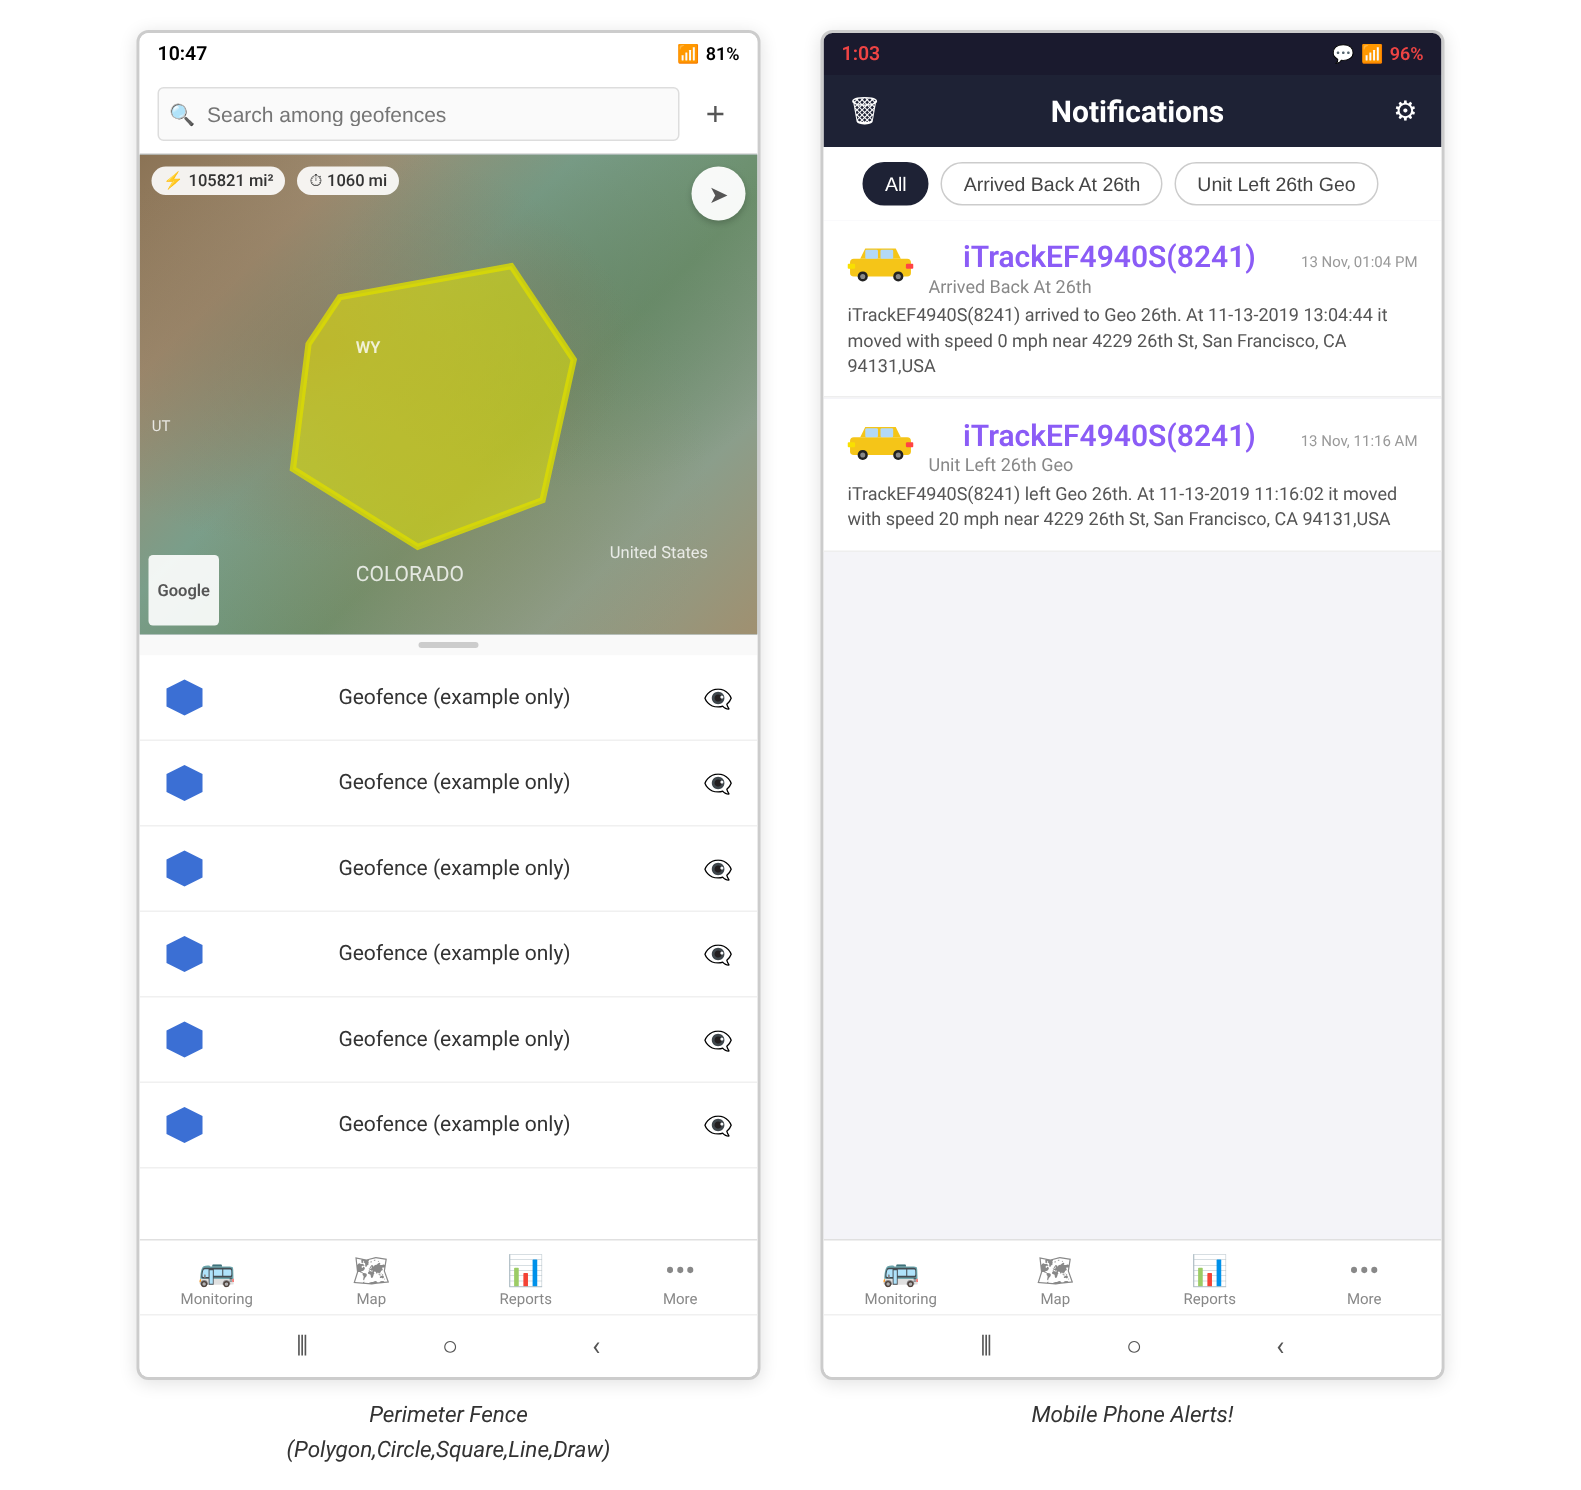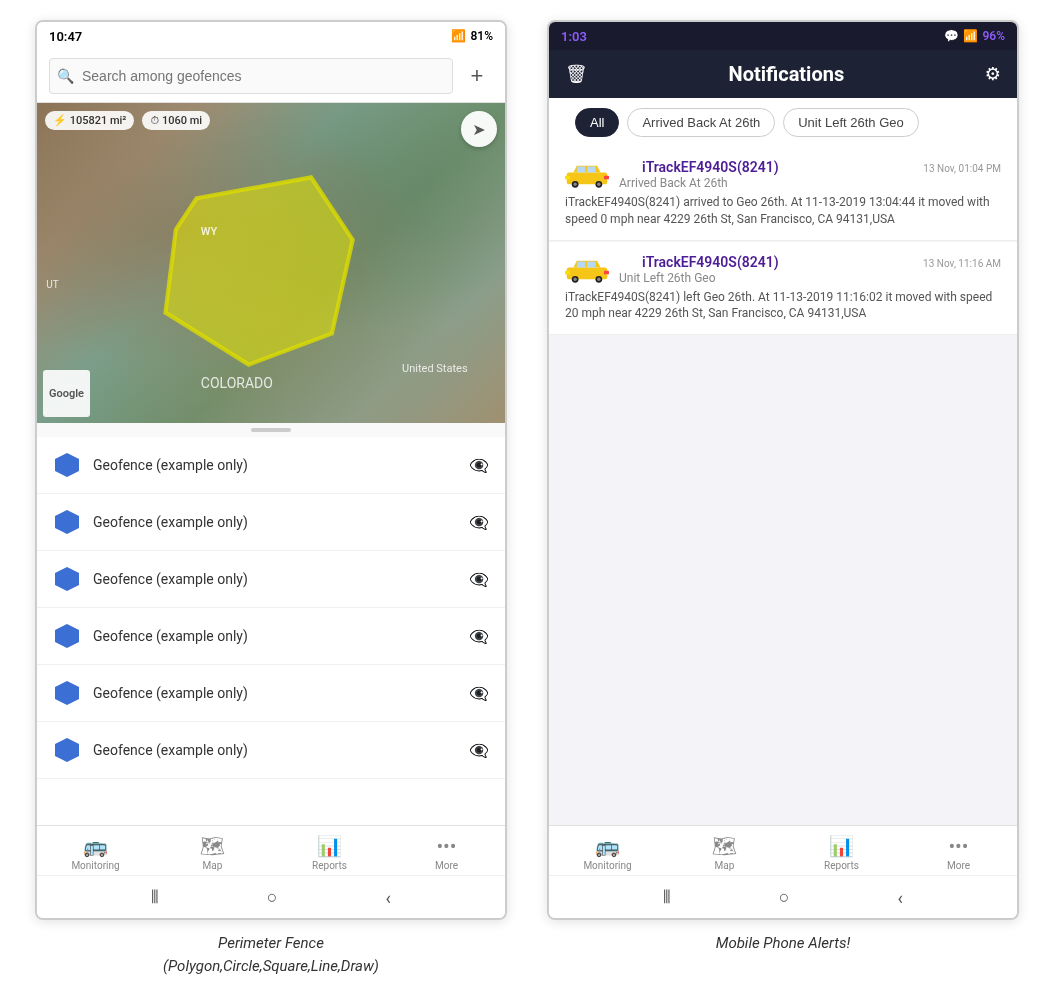--- a/index.html
+++ b/index.html
@@ -21,35 +21,35 @@
       padding: 20px 30px;
       align-items: flex-start;
     }
     .screen-wrapper {
       display: flex;
       flex-direction: column;
       align-items: center;
       gap: 12px;
     }
     .phone-frame {
-      width: 472px;
+      width: 416px;
       height: 900px;
       background: #fff;
       border: 2px solid #ccc;
       border-radius: 8px;
       overflow: hidden;
       display: flex;
       flex-direction: column;
       box-shadow: 0 2px 12px rgba(0,0,0,0.12);
     }
 
     
     .status-bar {
       background: #1a1a2e;
-      color: #8b5cf6;
+      color: #ef4444;
       display: flex;
       justify-content: space-between;
       align-items: center;
       padding: 4px 12px;
       font-size: 13px;
       font-weight: 600;
       min-height: 28px;
     }
     .status-bar.light {
       background: #fff;
@@ -221,20 +221,21 @@
     .scroll-pill {
       width: 40px;
       height: 4px;
       background: #ccc;
       border-radius: 2px;
     }
     .geofence-list {
       flex: 1;
       overflow-y: auto;
       background: #fff;
+      text-align: center;
     }
     .geofence-item {
       display: flex;
       align-items: center;
       padding: 14px 16px;
       border-bottom: 1px solid #f0f0f0;
       gap: 12px;
     }
     .geo-icon {
       width: 28px;
@@ -356,23 +357,23 @@
     }
     .notif-card-info {
       flex: 1;
     }
     .notif-device-row {
       display: flex;
       justify-content: space-between;
       align-items: baseline;
     }
     .notif-device-name {
-      font-size: 14px;
+      font-size: 20px;
       font-weight: 600;
-      color: #4c1d95;
+      color: #8b5cf6;
       padding-left: 23px;
     }
     .notif-timestamp {
       font-size: 10px;
       color: #999;
     }
     .notif-event-type {
       font-size: 12px;
       color: #888;
       margin-top: 1px;

